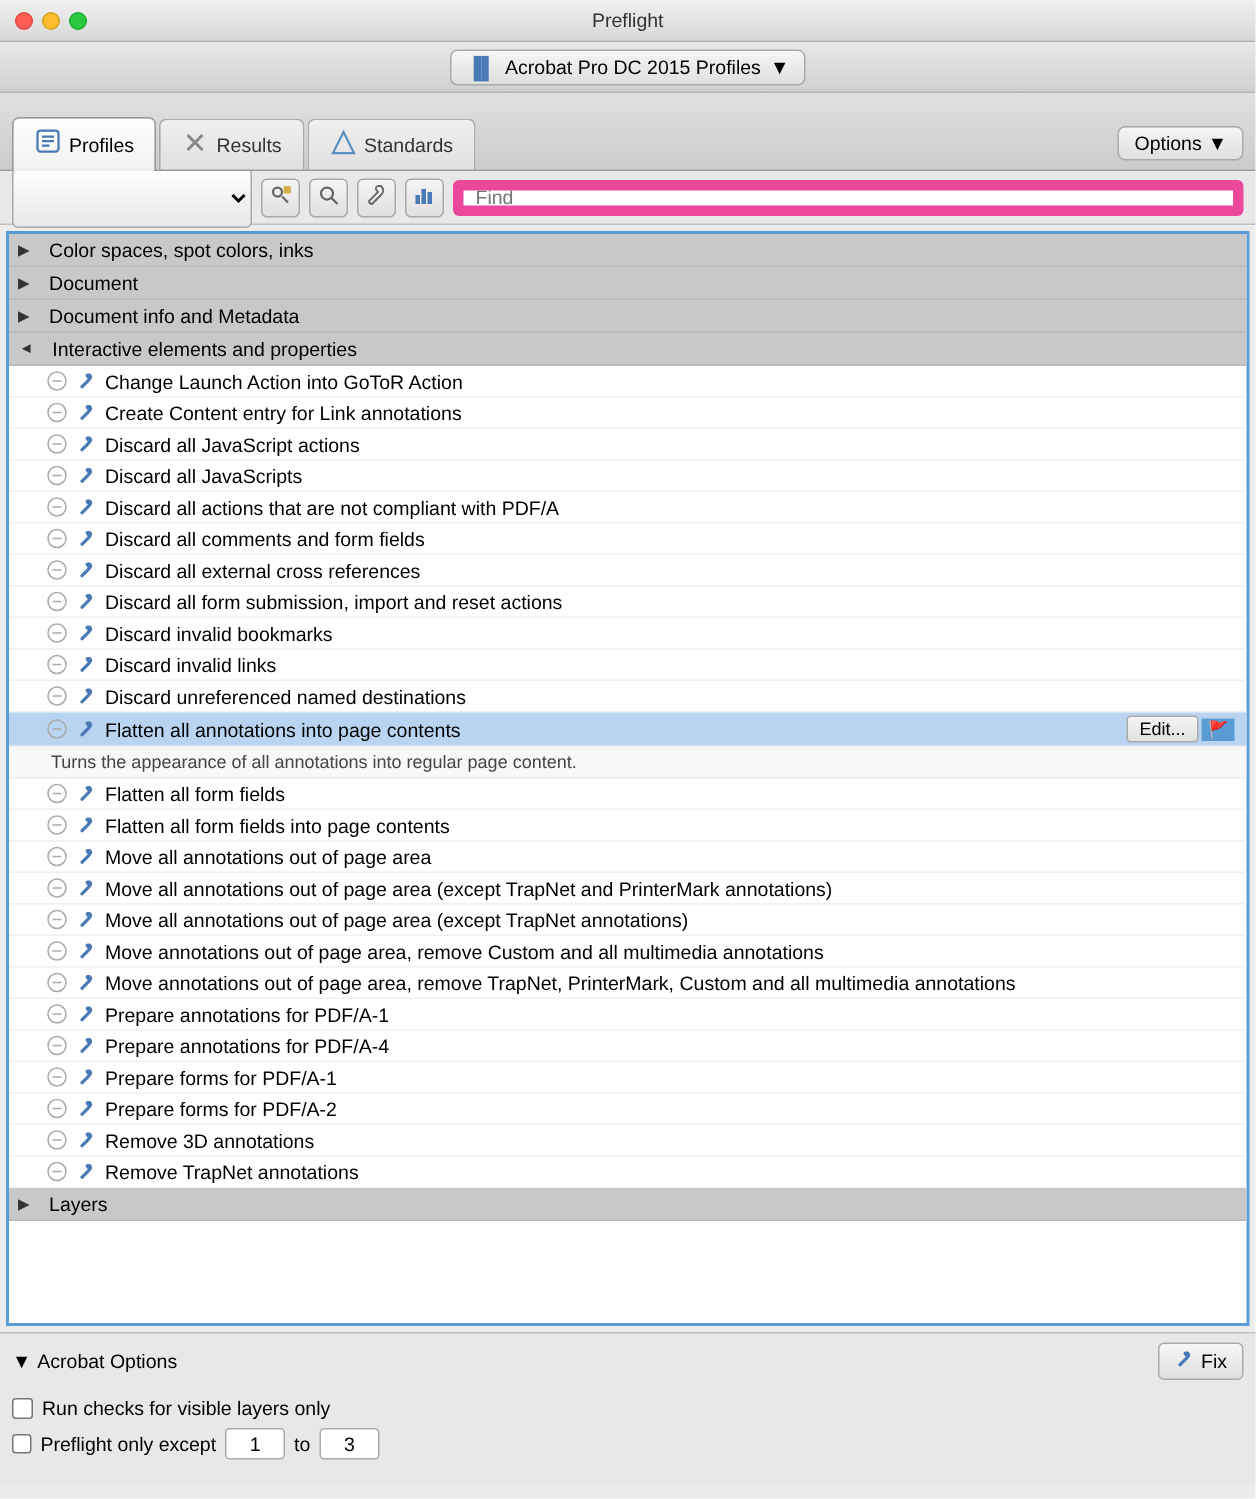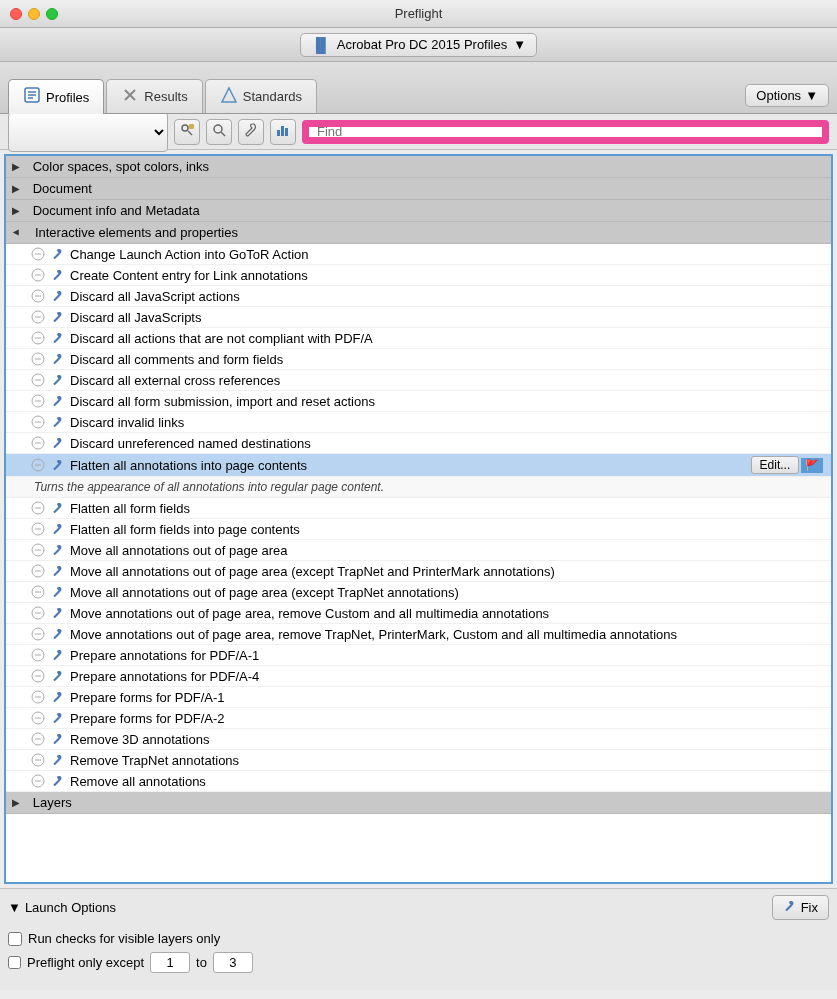--- a/index.html
+++ b/index.html
@@ -233,21 +233,20 @@
       margin-left: 2px;
     }
 
     
     .desc-row {
       padding: 3px 8px 3px 28px;
       font-size: 12px;
       color: #444;
       background: #f8f8f8;
       border-bottom: 1px solid #eee;
-      font-style: italic;
     }
 
     
     .further-options {
       background: #e8e8e8;
       border-top: 1px solid #c0c0c0;
       padding: 6px 8px;
     }
     .further-options-header {
       display: flex;
@@ -537,20 +536,34 @@
         <svg width="14" height="14" viewBox="0 0 14 14">
           <circle cx="7" cy="7" r="6" fill="none" stroke="#aaa" stroke-width="1"></circle>
           <line x1="4" y1="7" x2="10" y2="7" stroke="#aaa" stroke-width="1"></line>
         </svg>
       </span>
     <span class="item-icon fix-icon">
         <svg width="14" height="14" viewBox="0 0 14 14">
           <path d="M9 2 Q12 4 9 7 L4 12 Q2.5 12 2.5 10.5 L7.5 5.5 Q4.5 2.5 7.5 2 Z" fill="#4a7ab5"></path>
         </svg>
       </span>
+    <span class="item-label">Discard invalid bookmarks</span>
+  </div>
+  <div class="item-row">
+    <span class="item-icon check-icon">
+        <svg width="14" height="14" viewBox="0 0 14 14">
+          <circle cx="7" cy="7" r="6" fill="none" stroke="#aaa" stroke-width="1"></circle>
+          <line x1="4" y1="7" x2="10" y2="7" stroke="#aaa" stroke-width="1"></line>
+        </svg>
+      </span>
+    <span class="item-icon fix-icon">
+        <svg width="14" height="14" viewBox="0 0 14 14">
+          <path d="M9 2 Q12 4 9 7 L4 12 Q2.5 12 2.5 10.5 L7.5 5.5 Q4.5 2.5 7.5 2 Z" fill="#4a7ab5"></path>
+        </svg>
+      </span>
     <span class="item-label">Discard invalid links</span>
   </div>
   <div class="item-row">
     <span class="item-icon check-icon">
         <svg width="14" height="14" viewBox="0 0 14 14">
           <circle cx="7" cy="7" r="6" fill="none" stroke="#aaa" stroke-width="1"></circle>
           <line x1="4" y1="7" x2="10" y2="7" stroke="#aaa" stroke-width="1"></line>
         </svg>
       </span>
     <span class="item-icon fix-icon">
@@ -754,48 +767,34 @@
           <circle cx="7" cy="7" r="6" fill="none" stroke="#aaa" stroke-width="1"></circle>
           <line x1="4" y1="7" x2="10" y2="7" stroke="#aaa" stroke-width="1"></line>
         </svg>
       </span>
     <span class="item-icon fix-icon">
         <svg width="14" height="14" viewBox="0 0 14 14">
           <path d="M9 2 Q12 4 9 7 L4 12 Q2.5 12 2.5 10.5 L7.5 5.5 Q4.5 2.5 7.5 2 Z" fill="#4a7ab5"></path>
         </svg>
       </span>
     <span class="item-label">Remove TrapNet annotations</span>
-  </div>
-  <div class="item-row">
-    <span class="item-icon check-icon">
-        <svg width="14" height="14" viewBox="0 0 14 14">
-          <circle cx="7" cy="7" r="6" fill="none" stroke="#aaa" stroke-width="1"></circle>
-          <line x1="4" y1="7" x2="10" y2="7" stroke="#aaa" stroke-width="1"></line>
-        </svg>
-      </span>
-    <span class="item-icon fix-icon">
-        <svg width="14" height="14" viewBox="0 0 14 14">
-          <path d="M9 2 Q12 4 9 7 L4 12 Q2.5 12 2.5 10.5 L7.5 5.5 Q4.5 2.5 7.5 2 Z" fill="#4a7ab5"></path>
-        </svg>
-      </span>
-    <span class="item-label">Remove all annotations</span>
   </div>
 
   <div class="category-row">
     <span class="triangle">▶</span>
     <span class="category-label">Layers</span>
   </div>
 
 </div>
 
 <div class="further-options">
   <div class="further-options-header">
     <div class="further-options-title">
       <span>▼</span>
-      <span>Launch Options</span>
+      <span>Acrobat Options</span>
     </div>
     <button class="fix-button">
       <span>
         <svg width="14" height="14" viewBox="0 0 14 14">
             <path d="M9 2 Q12 4 9 7 L4 12 Q2.5 12 2.5 10.5 L7.5 5.5 Q4.5 2.5 7.5 2 Z" fill="#4a7ab5"></path>
           </svg>
       </span>
       <span>Fix</span>
     </button>
   </div>

